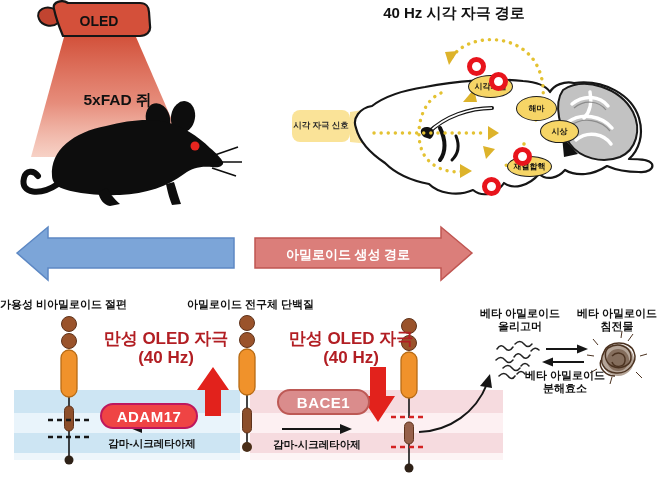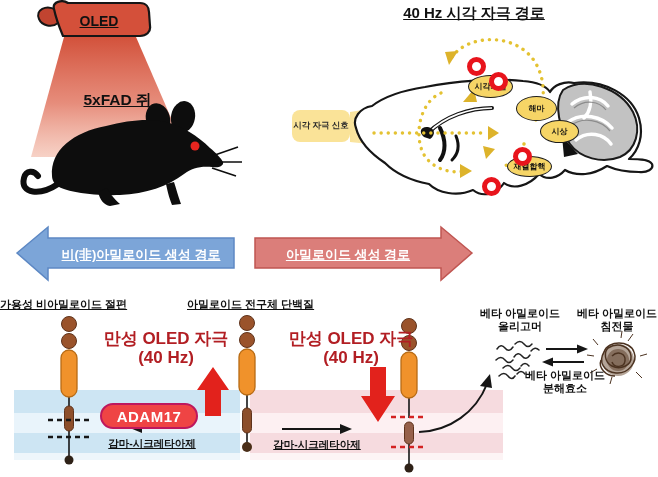--- a/index.html
+++ b/index.html
@@ -1,18 +1,18 @@
 <!DOCTYPE html>
 <html><head>
 <meta charset="utf-8">
 <style>
   html,body{margin:0;padding:0;background:#fff;}
   .stage{position:relative;width:658px;height:477px;background:#fff;overflow:hidden;
          font-family:"Liberation Sans","DejaVu Sans",sans-serif;}
-  .t{position:absolute;white-space:nowrap;color:#111;text-decoration:underline;}
+  .t{position:absolute;white-space:nowrap;color:#111;}
   .c{text-align:center;}
   .b{font-weight:bold;}
   svg{position:absolute;left:0;top:0;}
   .membrane{position:absolute;z-index:1;}
   .mem-blue{left:14px;top:390px;width:226px;height:70px;
     background:linear-gradient(180deg,#cde5f3 0 33%,#e9f4fb 33% 61%,#cde5f3 61% 90%,#eef6fb 90% 100%);}
   .mem-pink{left:250px;top:390px;width:253px;height:70px;
     background:linear-gradient(180deg,#f6dbdf 0 33%,#fdf0f2 33% 61%,#f6dbdf 61% 90%,#fdf4f5 90% 100%);}
   #art{z-index:2;}
   .ov{z-index:3;}
@@ -215,50 +215,50 @@
     <g stroke="#161616" stroke-width="2.2">
       <line x1="546" y1="349" x2="579" y2="349"></line>
       <polygon points="588,349 577,344.5 577,353.5" fill="#161616" stroke="none"></polygon>
       <line x1="584" y1="362" x2="551" y2="362"></line>
       <polygon points="542,362 553,357.5 553,366.5" fill="#161616" stroke="none"></polygon>
     </g>
   </svg>
 
   <div class="t b c ov" style="left:66px;top:13px;width:66px;font-size:14px;">OLED</div>
   <div class="t b c ov" style="left:55px;top:90px;width:125px;font-size:15.5px;">5xFAD 쥐</div>
-  <div class="t b c ov" style="left:369px;top:4px;width:210px;font-size:15px;">40 Hz 시각 자극 경로</div>
+  <div class="t b c ov" style="left:349px;top:4px;width:210px;font-size:15px;">40 Hz 시각 자극 경로</div>
 
   <div class="signalbox">시각 자극 신호</div>
 
   <div class="region" style="left:432px;top:75px;width:43px;height:21px;">시각피질</div>
   <div class="region" style="left:480px;top:96px;width:39px;height:23px;">해마</div>
   <div class="region" style="left:504px;top:120px;width:37px;height:21px;">시상</div>
   <div class="region" style="left:471px;top:156px;width:43px;height:19px;">재결합핵</div>
 
   <div class="donut" style="left:467px;top:57px;"></div>
   <div class="donut" style="left:489px;top:72px;"></div>
   <div class="donut" style="left:513px;top:147px;"></div>
   <div class="donut" style="left:482px;top:177px;"></div>
 
-  <div class="t b c ov" style="left:48px;top:246px;width:186px;font-size:13px;color:#fff;">비(非)아밀로이드 생성 경로</div>
   <div class="t b c ov" style="left:255px;top:246px;width:186px;font-size:13px;color:#fff;">아밀로이드 생성 경로</div>
 
   <div class="t b c ov" style="left:0px;top:297px;width:120px;font-size:11px;">가용성 비아밀로이드 절편</div>
   <div class="t b c ov" style="left:187px;top:297px;width:122px;font-size:11px;">아밀로이드 전구체 단백질</div>
 
   <div class="stim" style="left:76px;top:329px;">
     <div>만성 OLED 자극</div>
     <div>(40 Hz)</div>
   </div>
   <div class="stim" style="left:261px;top:329px;">
     <div>만성 OLED 자극</div>
     <div>(40 Hz)</div>
   </div>
 
   <div class="pill pill-adam">ADAM17</div>
+  <div class="pill pill-bace">BACE1</div>
 
   <div class="t b c ov" style="left:92px;top:437px;width:120px;font-size:10.5px;">감마-시크레타아제</div>
   <div class="t b c ov" style="left:257px;top:438px;width:120px;font-size:10.5px;">감마-시크레타아제</div>
 
   <div class="twol" style="left:470px;top:307px;">
     <div>베타 아밀로이드</div>
     <div>올리고머</div>
   </div>
   <div class="twol" style="left:567px;top:307px;">
     <div>베타 아밀로이드</div>

